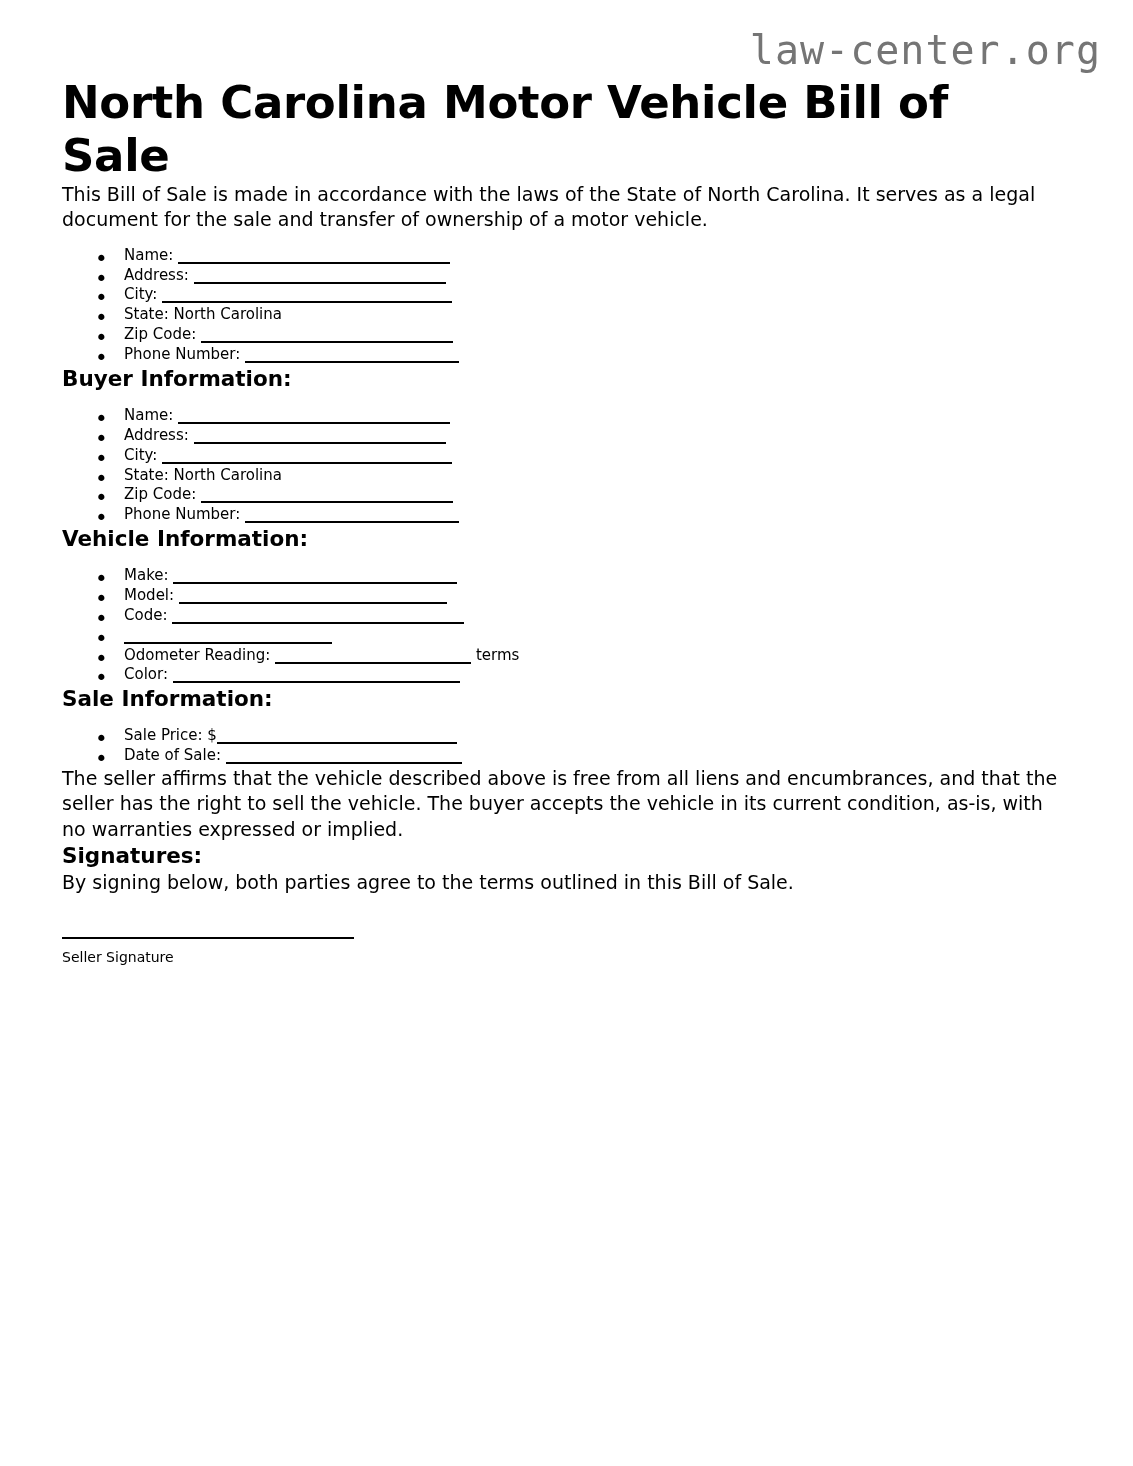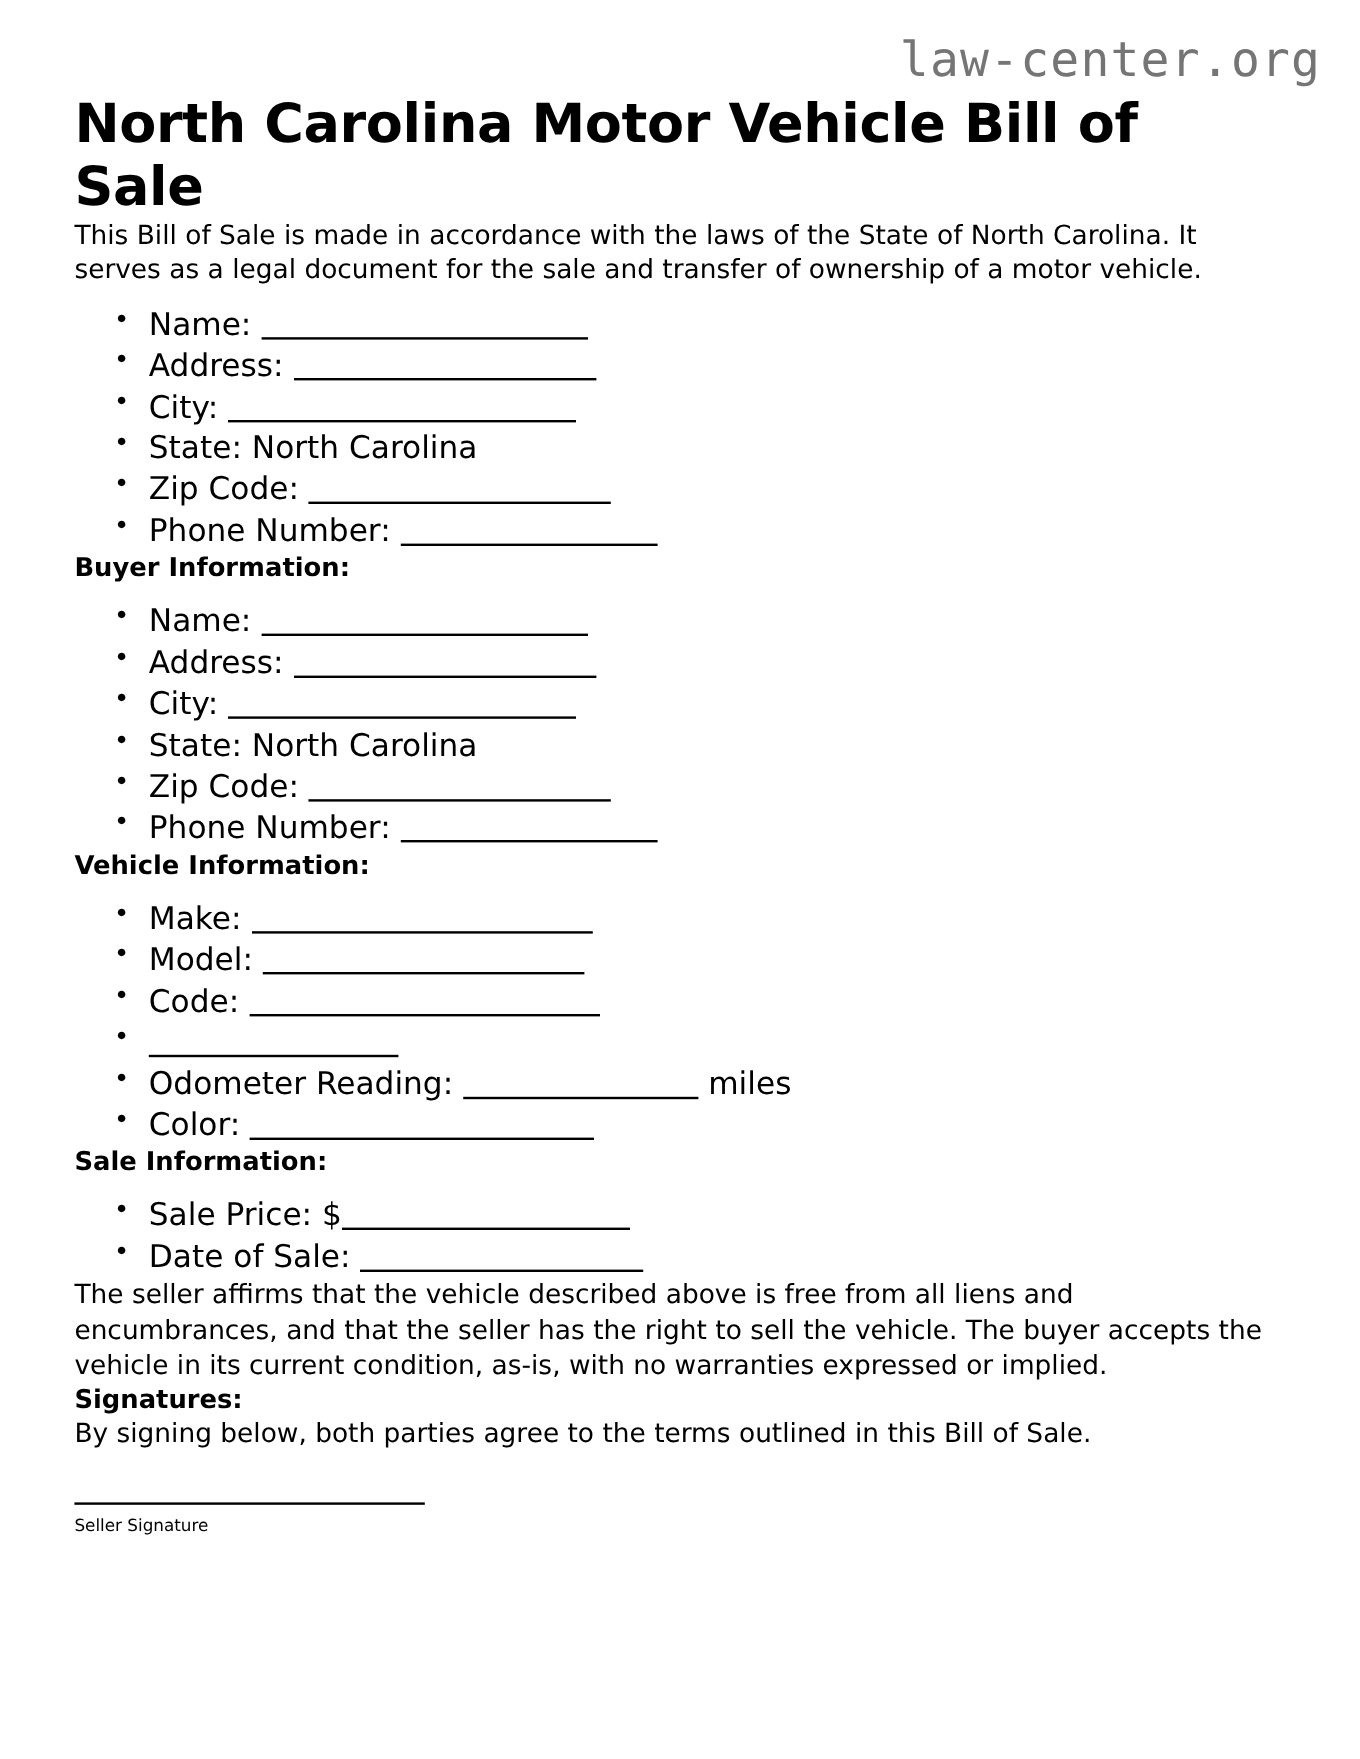--- a/index.html
+++ b/index.html
@@ -52,21 +52,21 @@
     font-weight: bold;
     font-size: 45px;
     line-height: 1.18;
     margin: 0;
     padding-top: 76px;
     letter-spacing: -0.3px;
     max-width: 930px;
   }
 
   p.para {
-    font-size: 22px;
+    font-size: 19px;
     line-height: 1.33;
     margin: 0;
     max-width: 1000px;
   }
 
   .para-intro { margin-top: 41px; }
 
   h2.section-heading {
     font-size: 21.5px;
     font-weight: bold;
@@ -77,21 +77,21 @@
   .sec-gap-1 { margin-top: 34px; }   
   .sec-gap   { margin-top: 29px; }   
 
   ul.field-list {
     list-style: none;
     margin: 13px 0 0 0;
     padding: 0 0 0 33px;
   }
   ul.field-list li {
     position: relative;
-    font-size: 26px;
+    font-size: 15px;
     line-height: 1.325;
     padding-left: 29px;
     white-space: nowrap;
   }
   ul.field-list li::before {
     content: "\2022";
     position: absolute;
     left: 0;
     top: -1px;
     font-size: 21.5px;
@@ -168,21 +168,21 @@
       <li><span>Phone Number:</span> <span class="blank b-phone"></span></li>
     </ul>
 
     <h2 class="section-heading sec-gap">Vehicle Information:</h2>
 
     <ul class="field-list">
       <li><span>Make:</span> <span class="blank b-make"></span></li>
       <li><span>Model:</span> <span class="blank b-model"></span></li>
       <li><span>Code:</span> <span class="blank b-year"></span></li>
       <li> <span class="blank b-vin"></span></li>
-      <li><span>Odometer Reading:</span> <span class="blank b-odometer"></span> <span>miles</span></li>
+      <li><span>Odometer Reading:</span> <span class="blank b-odometer"></span> <span>terms</span></li>
       <li><span>Color:</span> <span class="blank b-color"></span></li>
     </ul>
 
     <h2 class="section-heading sec-gap">Sale Information:</h2>
 
     <ul class="field-list">
       <li><span>Sale Price: $</span><span class="blank b-price"></span></li>
       <li><span>Date of Sale:</span> <span class="blank b-date"></span></li>
     </ul>
 

